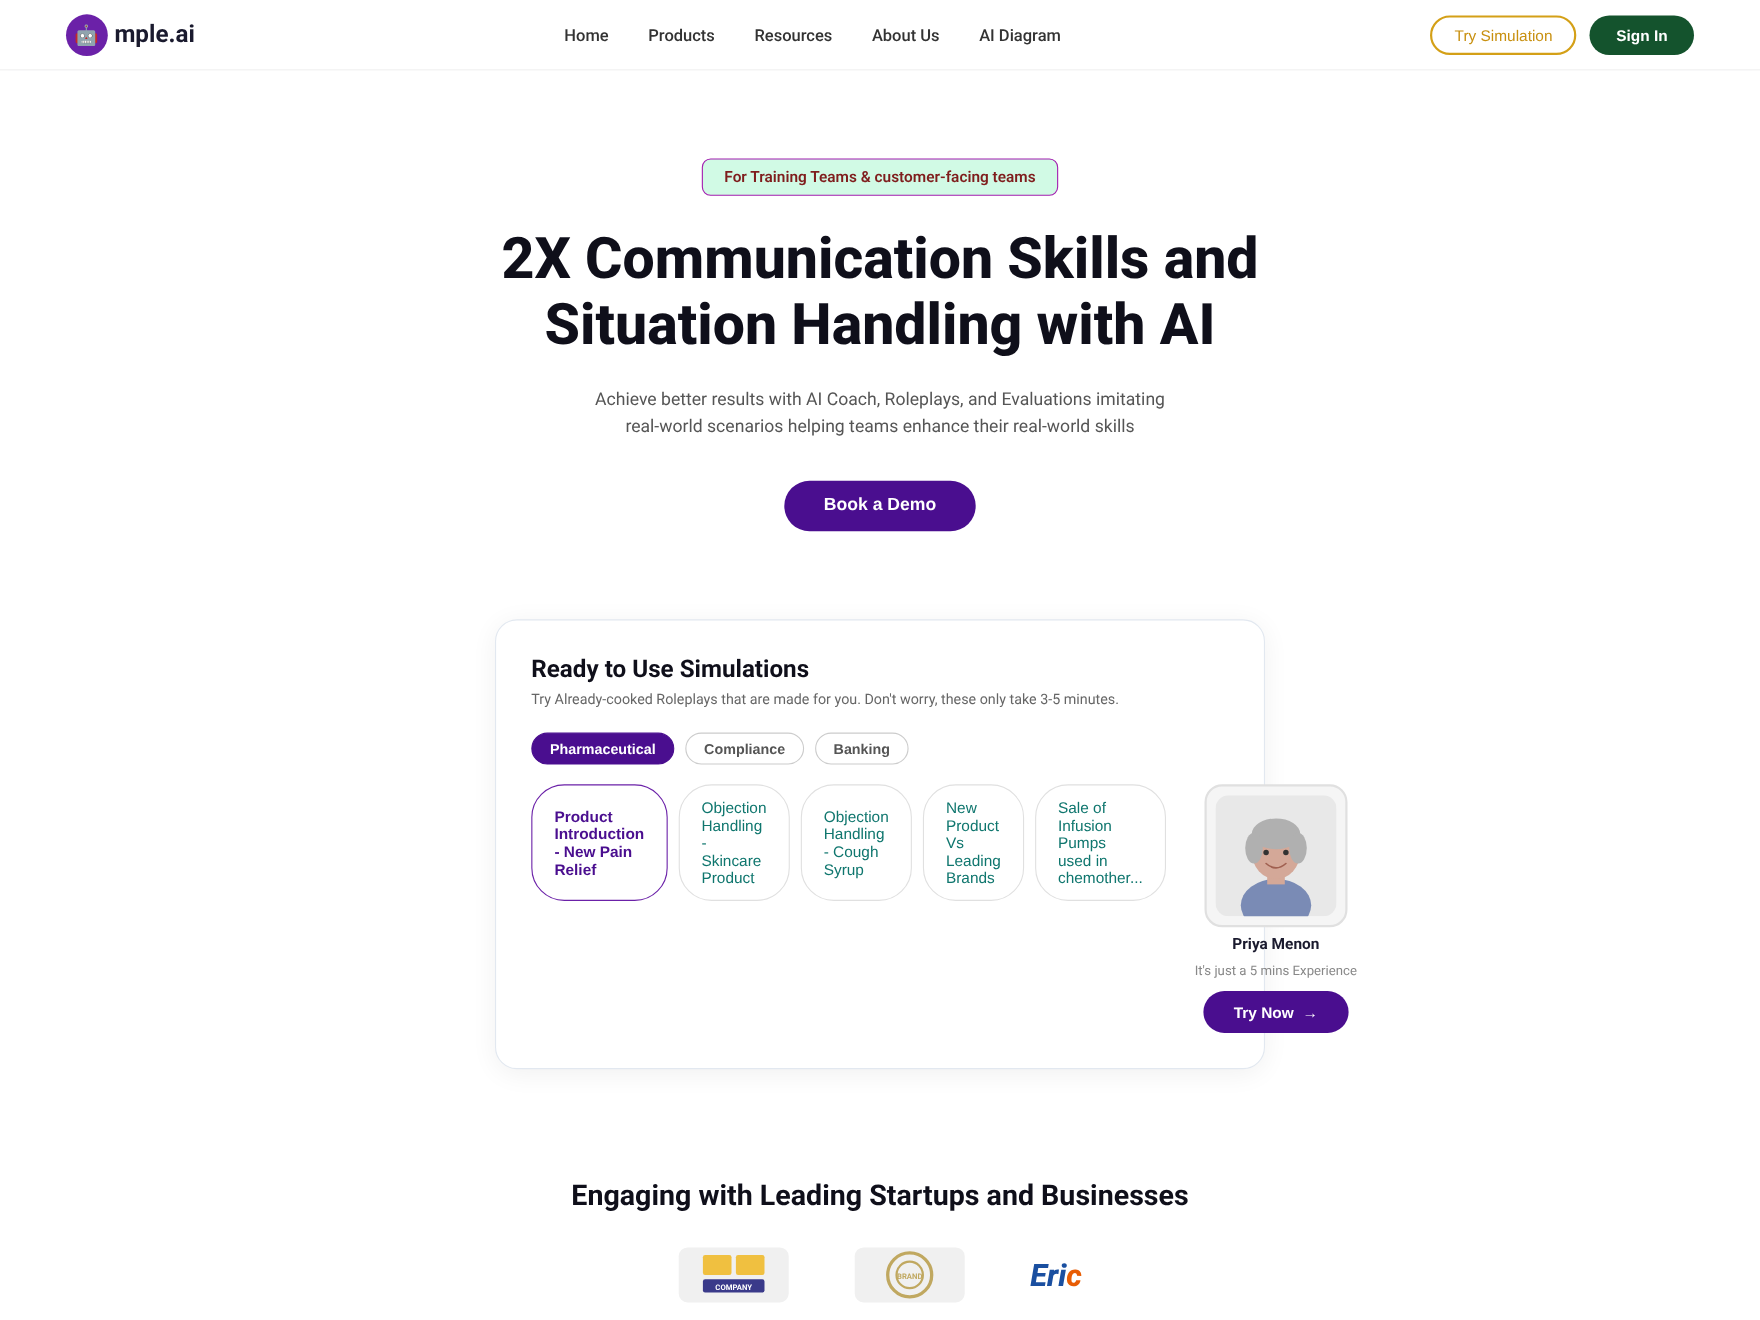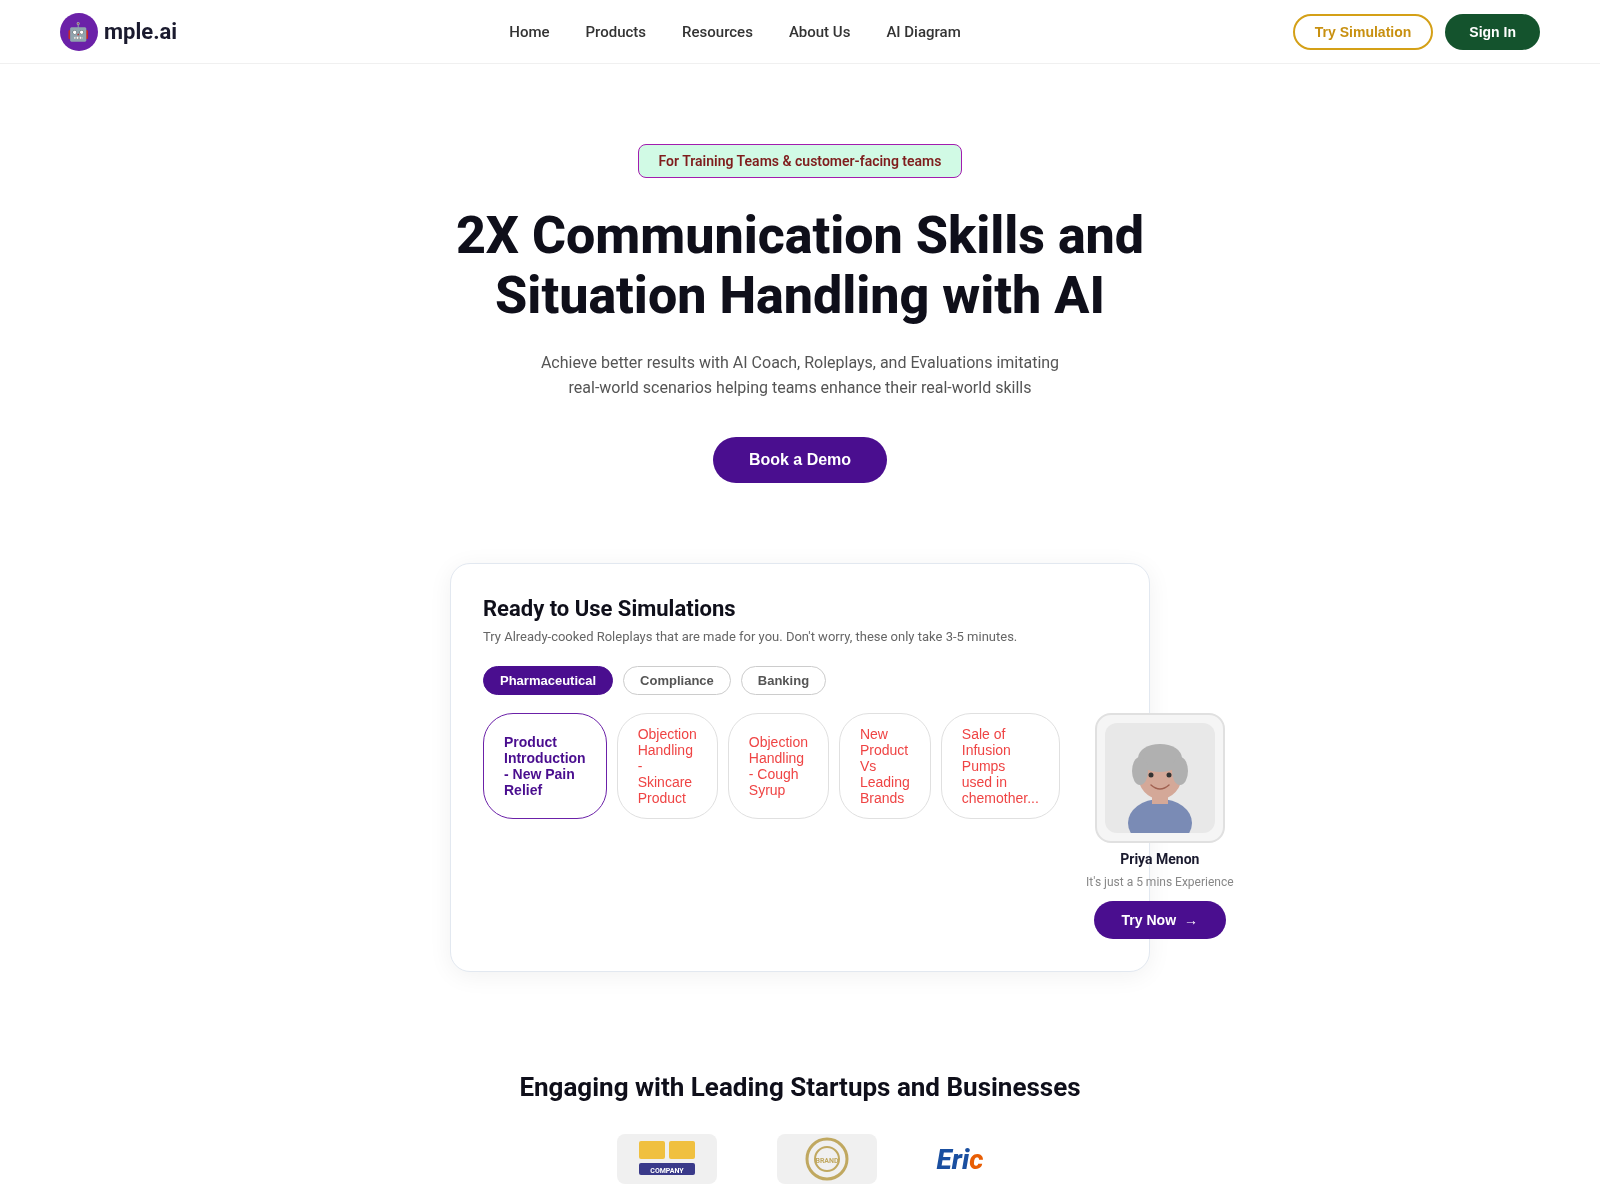--- a/index.html
+++ b/index.html
@@ -61,21 +61,21 @@
       align-items: center;
       gap: 12px;
     }
     .btn-try-sim {
       border: 2px solid #d4a017;
       background: transparent;
       color: #c89010;
       padding: 8px 20px;
       border-radius: 24px;
       font-size: 14px;
-      font-weight: 700;
+      font-weight: 400;
       cursor: pointer;
     }
     .btn-sign-in {
       background: #14532d;
       color: #fff;
       border: none;
       padding: 10px 24px;
       border-radius: 24px;
       font-size: 14px;
       font-weight: 600;
@@ -201,21 +201,21 @@
     .sim-list {
       flex: 1;
       display: flex;
       gap: 10px;
     }
     .sim-item {
       border: 1.5px solid #e0e0e0;
       border-radius: 30px;
       padding: 12px 20px;
       font-size: 14px;
-      color: #ef4444;
+      color: #0f766e;
       cursor: pointer;
       background: #fff;
       text-align: left;
       transition: border-color 0.2s;
     }
     .sim-item.selected {
       border-color: #6b21a8;
       color: #4a0e8f;
       font-weight: 600;
     }

